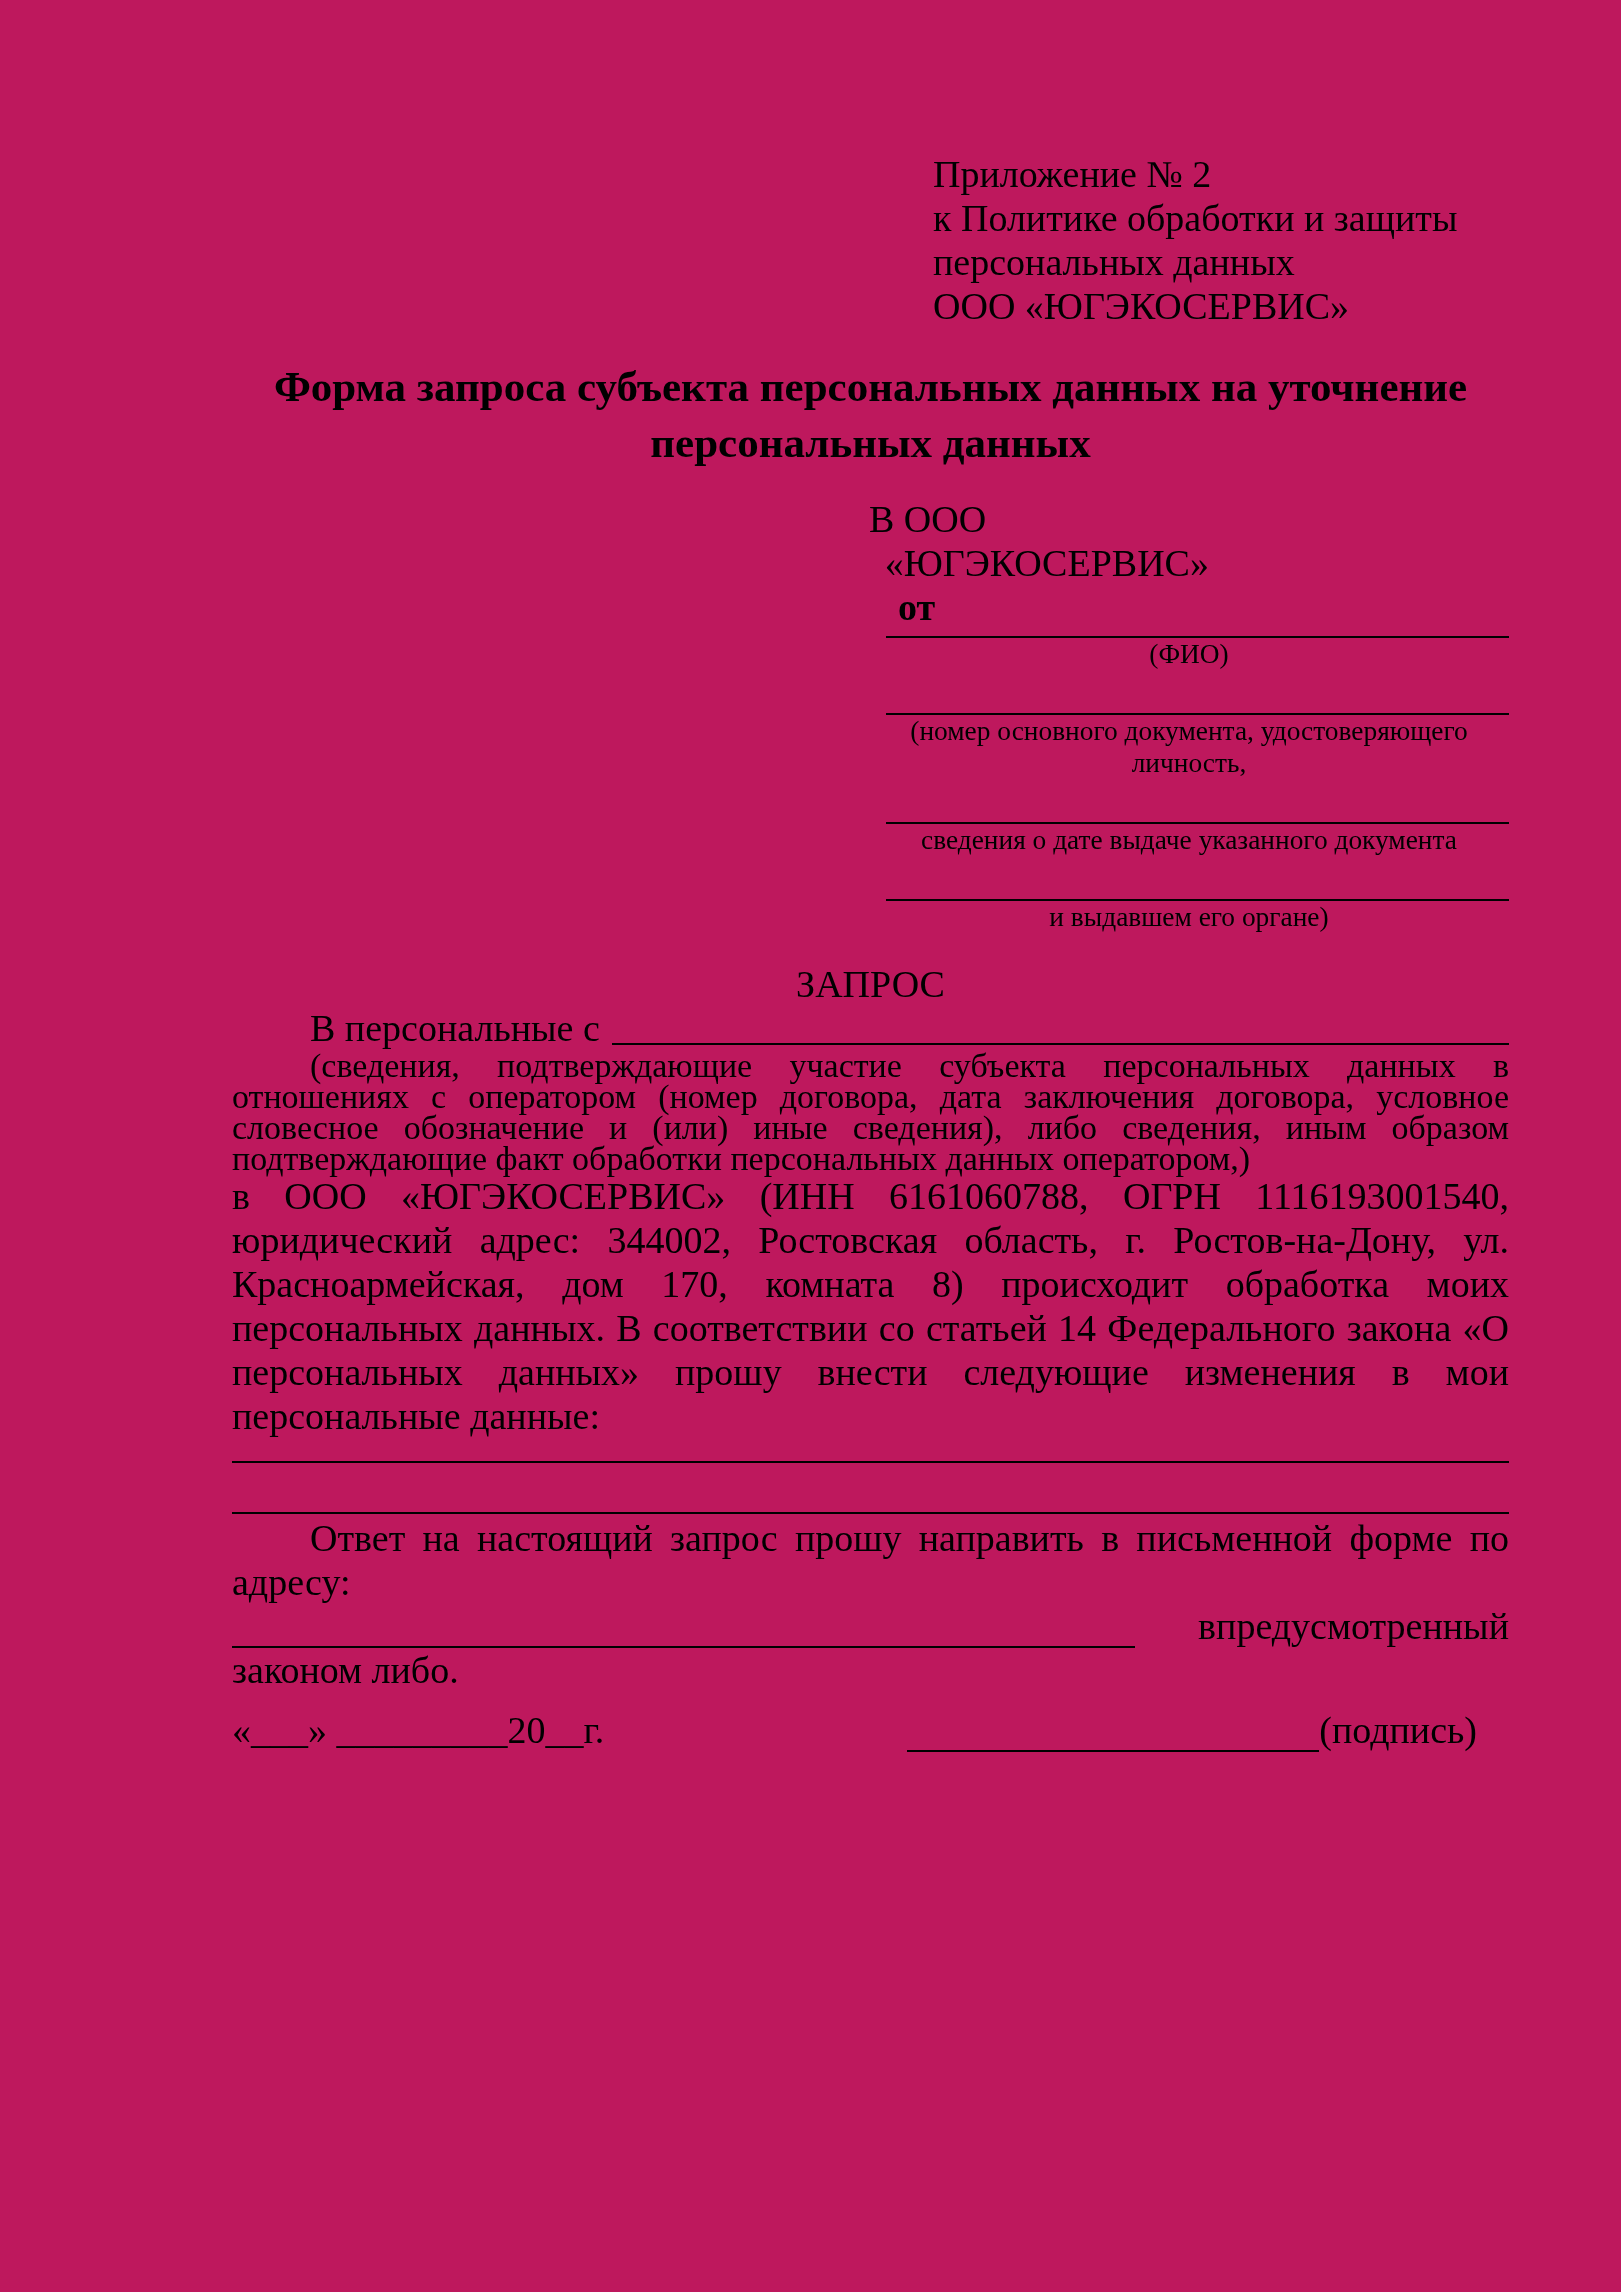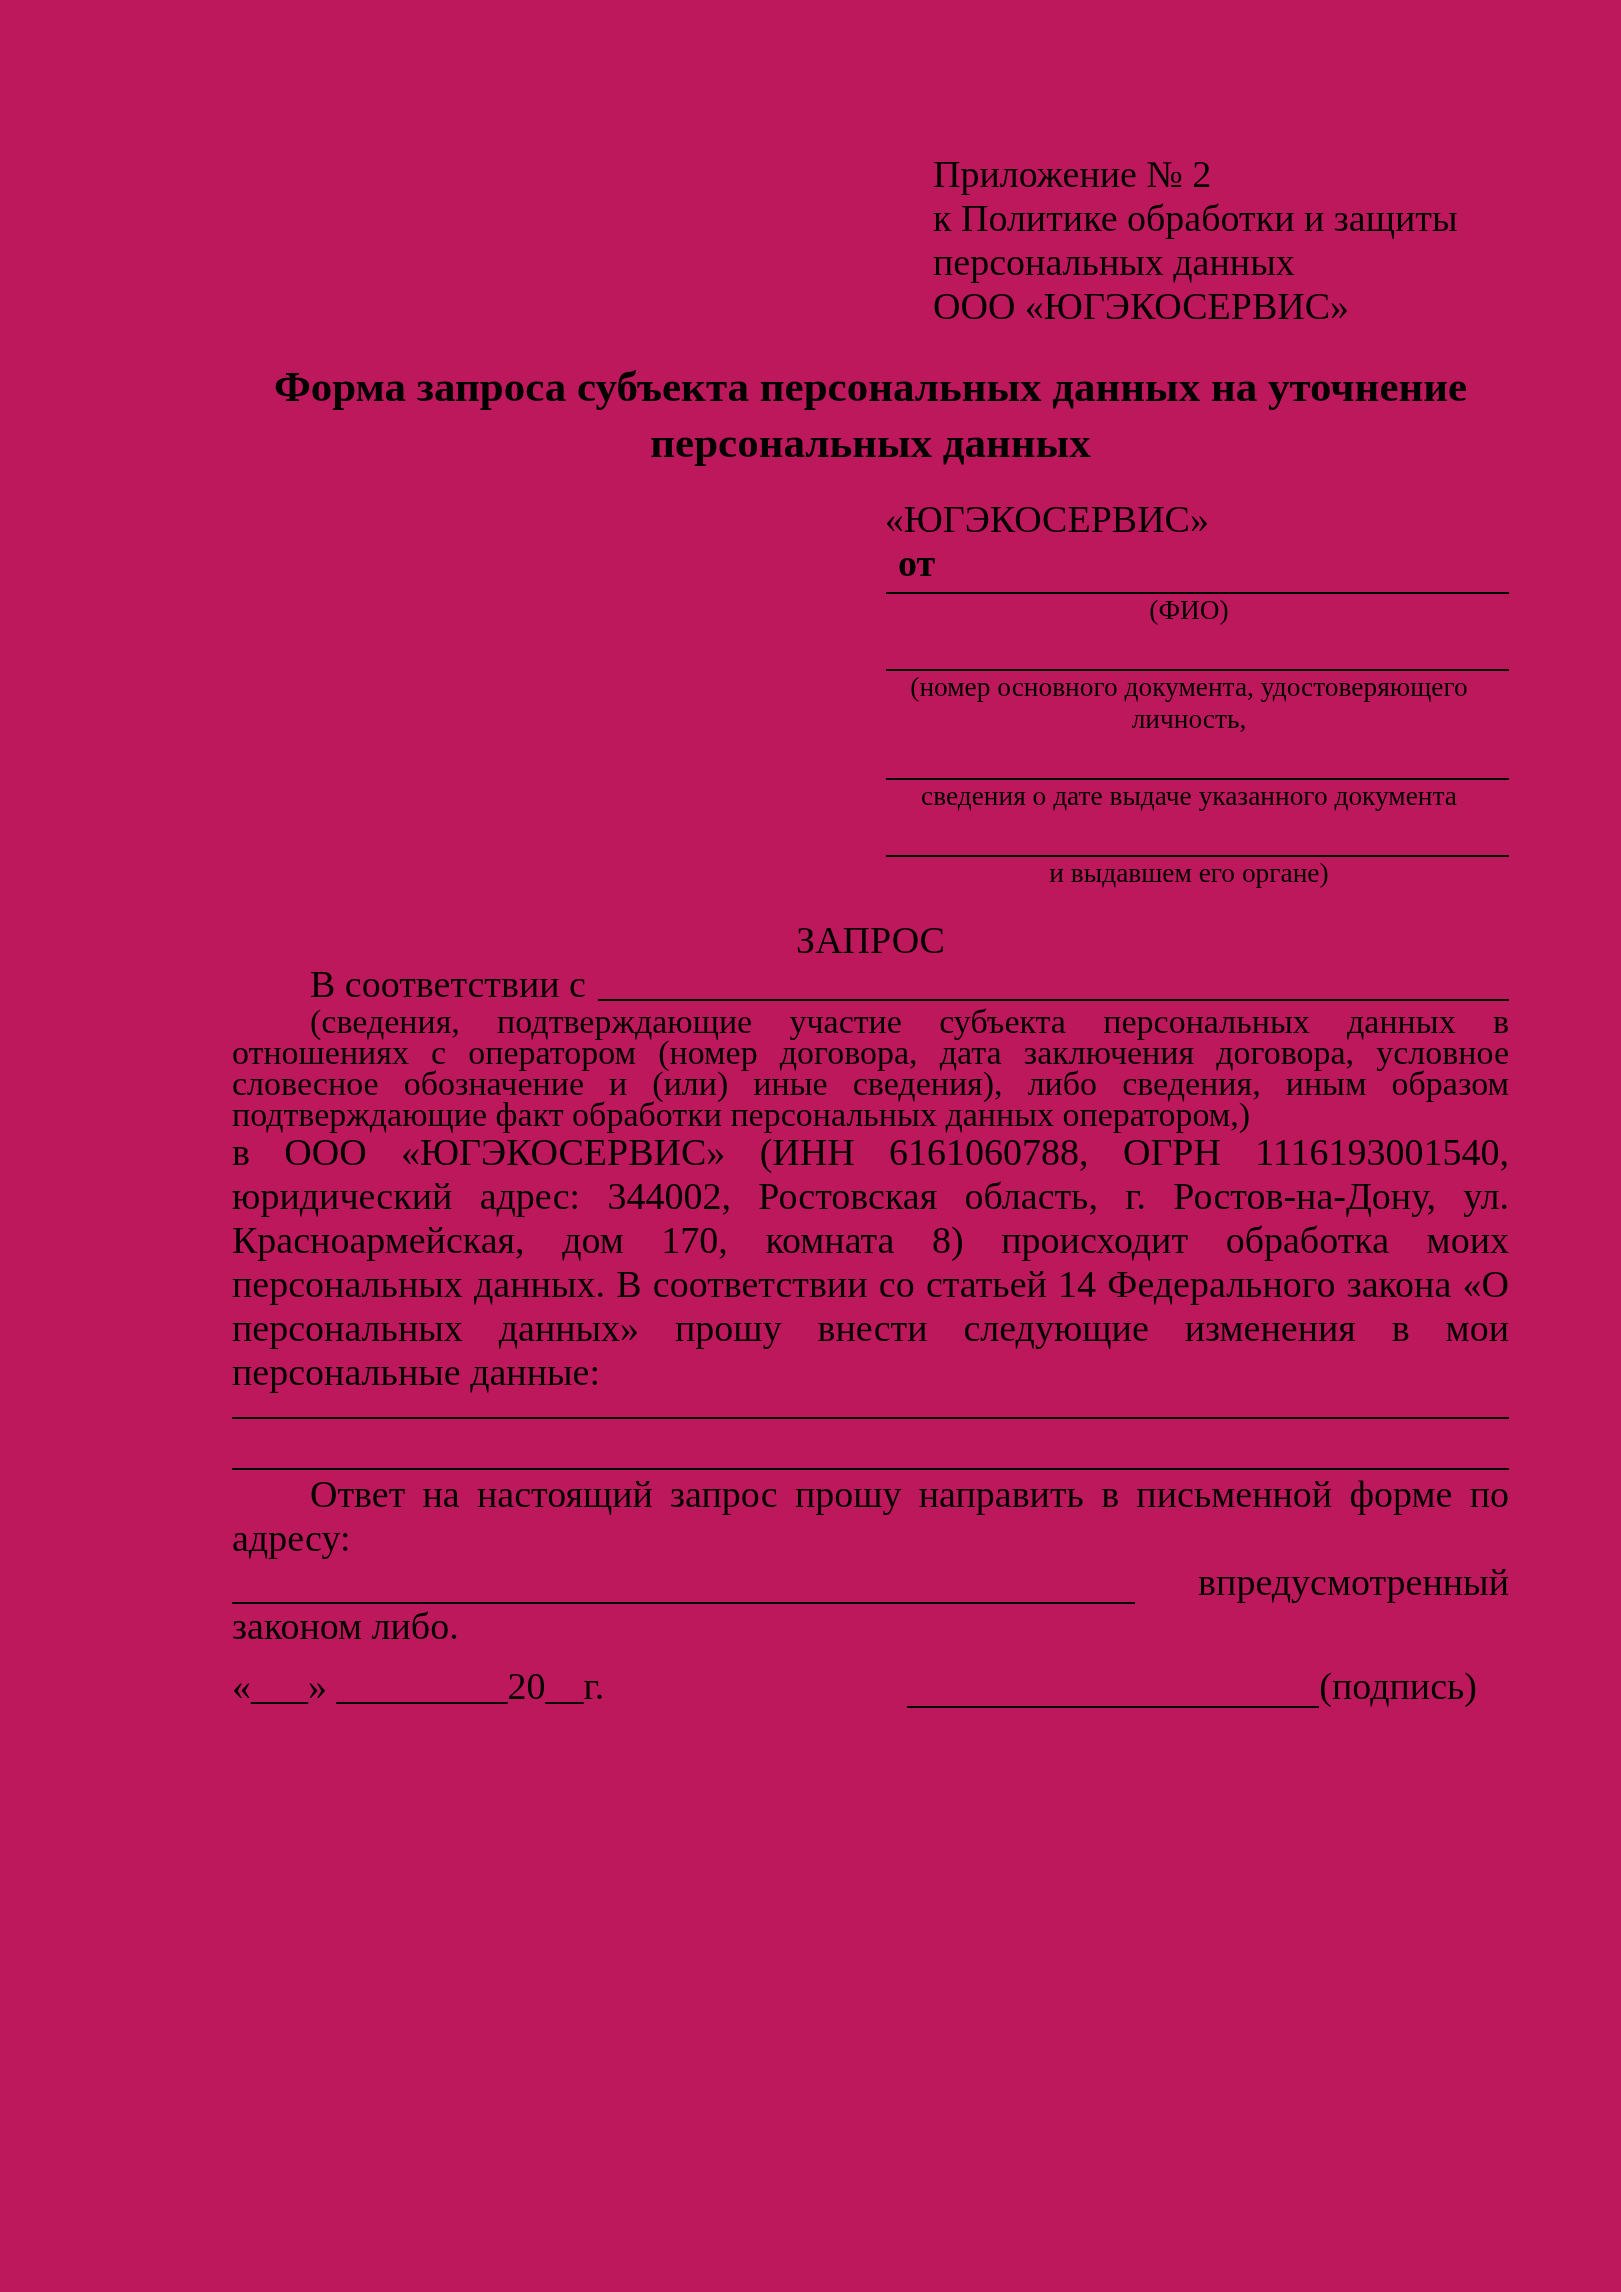--- a/index.html
+++ b/index.html
@@ -102,40 +102,41 @@
 
   <div class="annex">
     <div>Приложение № 2</div>
     <div>к Политике обработки и защиты персональных данных</div>
     <div>ООО «ЮГЭКОСЕРВИС»</div>
   </div>
 
   <div class="doc-title">Форма запроса субъекта персональных данных на уточнение персональных данных</div>
 
   <div class="addressee">
+    <div>В ООО</div>
     <div class="addr-l2">«ЮГЭКОСЕРВИС»</div>
     <div class="addr-l3">от</div>
 
     <div class="addr-blank"></div>
     <div class="addr-caption">(ФИО)</div>
 
     <div class="addr-blank spaced"></div>
     <div class="addr-caption">(номер основного документа, удостоверяющего личность,</div>
 
     <div class="addr-blank spaced"></div>
     <div class="addr-caption">сведения о дате выдаче указанного документа</div>
 
     <div class="addr-blank spaced"></div>
     <div class="addr-caption">и выдавшем его органе)</div>
   </div>
 
   <div class="request-heading">ЗАПРОС</div>
 
   <div class="accordance">
-    <span class="prefix">В соответствии с</span>
+    <span class="prefix">В персональные с</span>
     <div class="fill-blank"></div>
   </div>
 
   <div class="note">(сведения, подтверждающие участие субъекта персональных данных в отношениях с оператором (номер договора, дата заключения договора, условное словесное обозначение и (или) иные сведения), либо сведения, иным образом подтверждающие факт обработки персональных данных оператором,)</div>
 
   <div class="body-par">в ООО «ЮГЭКОСЕРВИС» (ИНН 6161060788, ОГРН 1116193001540, юридический адрес: 344002, Ростовская область, г. Ростов-на-Дону, ул. Красноармейская, дом 170, комната 8) происходит обработка моих персональных данных. В соответствии со статьей 14 Федерального закона «О персональных данных» прошу внести следующие изменения в мои персональные данные:</div>
 
   <div class="full-blank first"></div>
   <div class="full-blank second"></div>
 

